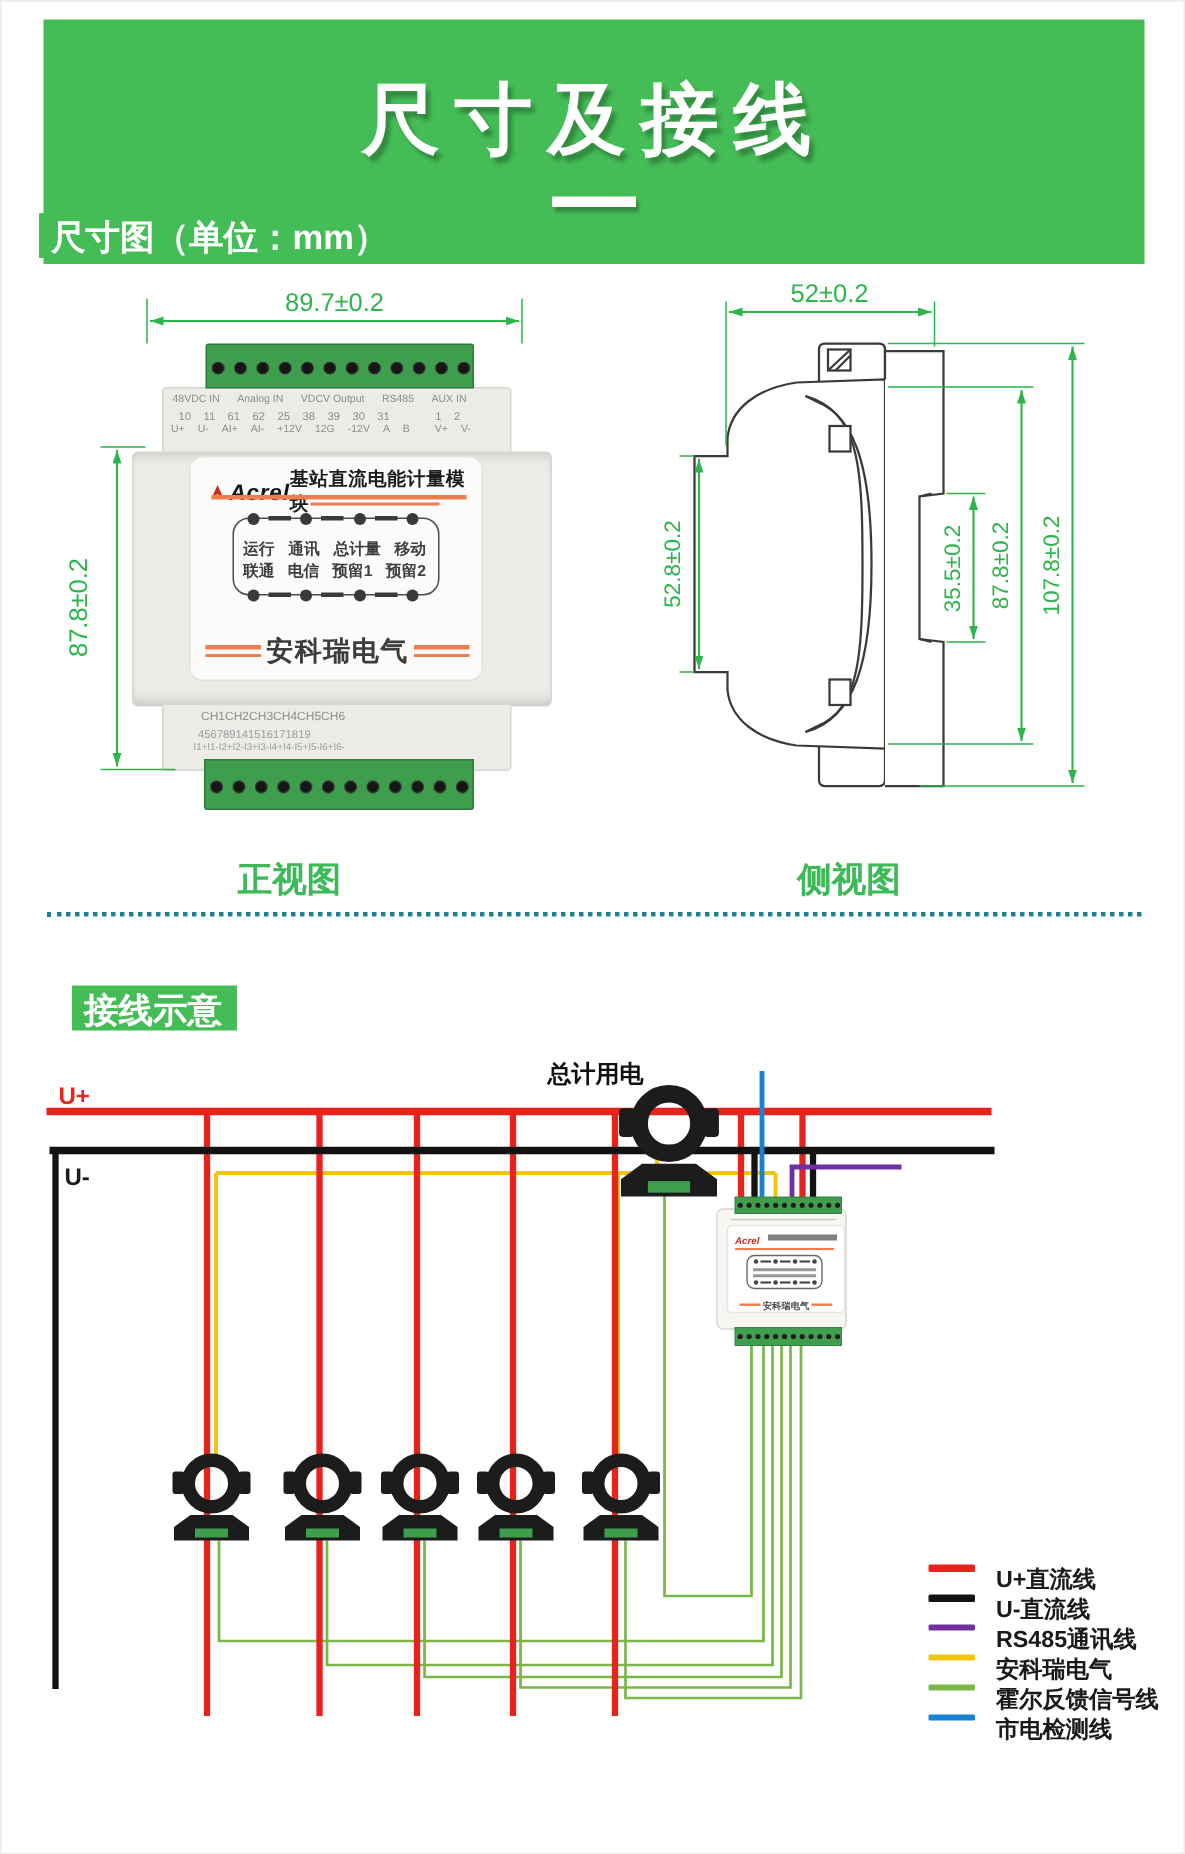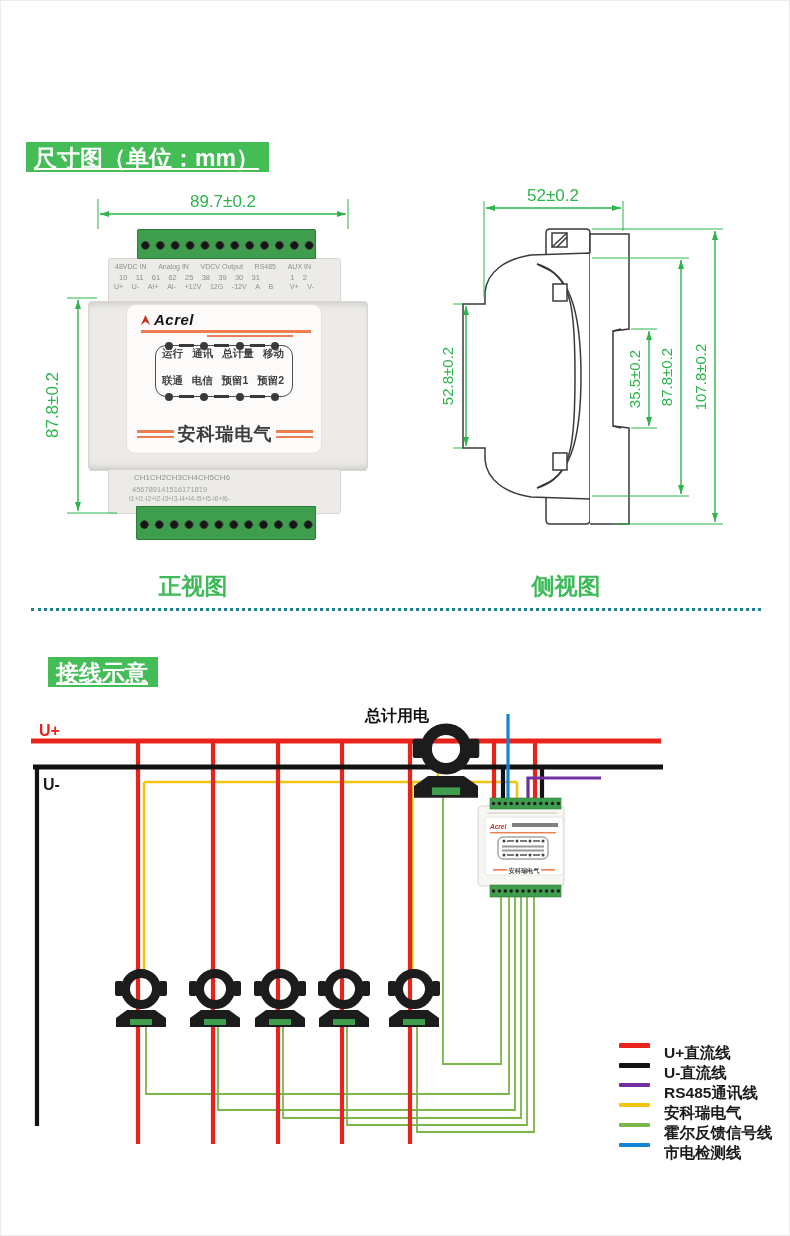--- a/index.html
+++ b/index.html
@@ -10,21 +10,21 @@
   
   .banner{position:absolute;left:28px;top:12px;width:734px;height:163px;background:#45bd57;}
   .banner-title{position:absolute;left:0;right:0;top:32px;text-align:center;color:#fff;
         font-size:52px;font-weight:bold;letter-spacing:10px;
         text-shadow:3px 4px 3px rgba(0,0,0,0.28);}
   .banner-dash{position:absolute;left:50%;top:118px;width:56px;height:7px;margin-left:-28px;
         background:#fff;box-shadow:2px 3px 2px rgba(0,0,0,0.25);}
 
   
   .sec-label{position:absolute;background:#45bd57;color:#fff;font-size:23px;font-weight:bold;
-        padding:5px 10px 2px 8px;line-height:1;text-decoration:underline;}
+        padding:5px 10px 2px 8px;line-height:1;}
   #dim-label{left:25px;top:141px;}
   #wire-label{left:30px;top:656px;margin-left:17px;}
 
   .caption{position:absolute;width:120px;text-align:center;color:#3cba57;font-size:23px;font-weight:600;}
   #cap-front{left:132px;top:570px;}
   #cap-side{left:505px;top:570px;}
 
   .divider{position:absolute;left:30px;top:607px;width:730px;height:0;border-top:3px dotted #1f8096;}
 
   
@@ -58,21 +58,21 @@
 
   .led-box{position:absolute;left:28px;top:40px;width:138px;height:52px;border:1.6px solid #4c4c4c;
            border-radius:11px;box-sizing:border-box;}
   .led-dots{position:absolute;left:9px;width:114px;display:flex;align-items:center;justify-content:space-between;}
   .led-dots.top{top:-4.5px;}
   .led-dots.bottom{bottom:-4.5px;}
   .dot{width:8px;height:8px;border-radius:50%;background:#3a3a3a;}
   .dash{width:15px;height:2.2px;background:#3a3a3a;}
   .led-row{position:absolute;left:6px;width:122px;display:flex;justify-content:space-between;
            font-size:10.5px;font-weight:bold;color:#3f3f3f;}
-  .led-r1{top:1px;}
+  .led-r1{top:13px;}
   .led-r2{top:28px;align-items:flex-end;}
 
   .brand-row{position:absolute;left:10px;top:117px;width:176px;display:flex;align-items:center;justify-content:space-between;}
   .opair{width:37px;display:flex;flex-direction:column;gap:3px;}
   .opair i{display:block;height:2.2px;background:#ef7e4e;}
   .brand-cn{font-size:18px;font-weight:bold;color:#3c3c3c;letter-spacing:1px;}
 
   .b-row{position:absolute;display:flex;justify-content:flex-start;color:#9a9e9c;}
   .b-ch{left:133px;top:472px;width:180px;font-size:8px;color:#8d918f;}
   .b-num{left:131px;top:484px;width:186px;font-size:7.5px;}
@@ -110,20 +110,24 @@
   .lg-sw{width:31px;height:4px;margin-right:14px;border-radius:1px;}
   .lg-row:nth-child(1) .lg-sw,.lg-row:nth-child(2) .lg-sw{height:5px;}
   .lg-row:nth-child(2){}
   .lg-tx{font-size:15.5px;font-weight:600;color:#1a1a1a;white-space:nowrap;}
 </style>
 </head>
 <body>
 
 <div class="page">
 
+  <div class="banner">
+    <div class="banner-title">尺寸及接线</div>
+    <div class="banner-dash"></div>
+  </div>
 
   <div class="sec-label" id="dim-label">尺寸图（单位：mm）</div>
 
   <div>
     <div class="abs fv-block fv-top"></div>
     <div class="abs fv-block fv-mid"></div>
     <div class="abs fv-block fv-bot"></div>
     <div class="abs term term-top"></div>
     <div class="abs term term-bot"></div>
 
@@ -160,20 +164,21 @@
         <span>V+</span>
         <span>V-</span>
       </div>
 
     <div class="panel">
       <div class="logo-row">
         <svg class="logo-mark" viewBox="0 0 12 13">
           <path d="M1,12 L6,1 L11,12 L6,8 Z" fill="#cc2a1f"></path>
         </svg>
         <span class="logo-txt">Acrel</span>
+        <span class="model-title">基站直流电能计量模块</span>
       </div>
       <div class="oline1"></div>
       <div class="oline2"></div>
 
       <div class="led-box">
         <div class="led-dots top">
           <i class="dot"></i>
             <i class="dash"></i>
           <i class="dot"></i>
             <i class="dash"></i>

